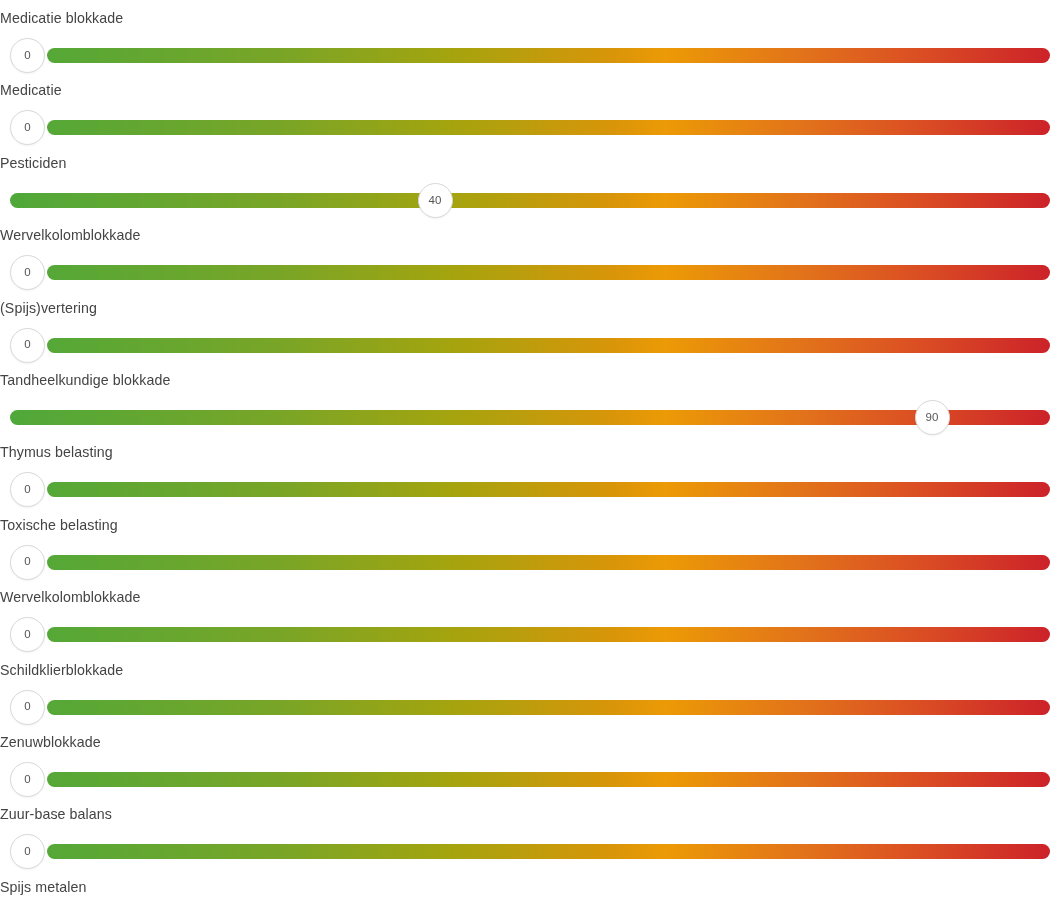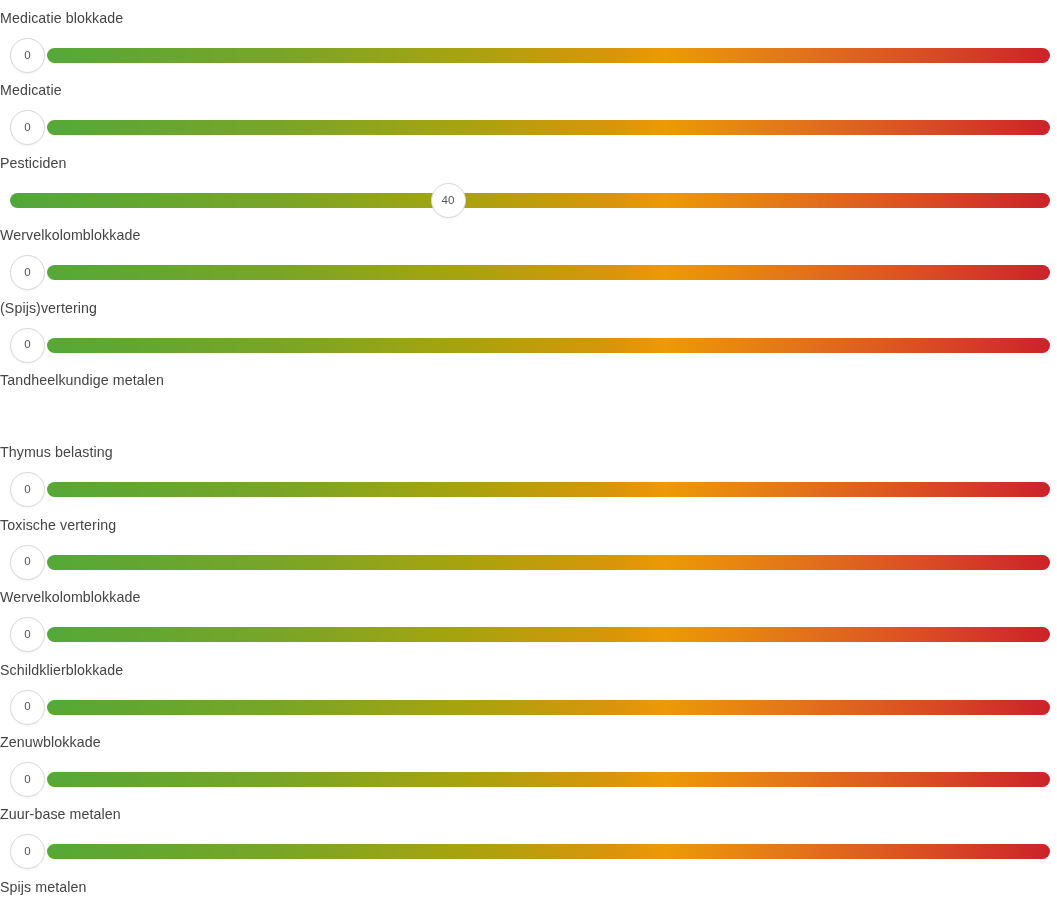--- a/index.html
+++ b/index.html
@@ -117,21 +117,21 @@
         <div class="slider-track" style="left: 46.5px; width: 1003.5px; background-size: 1040px 100%; background-position: -36.5px 0px;"></div>
         <div class="slider-handle" style="left: 27.5px;">
           <div class="slider-handle-value">0</div>
         </div>
       </div>
     </div>
     <div class="slider-row">
       <div class="slider-label">Pesticiden</div>
       <div class="slider-wrap">
         <div class="slider-track" style="left: 10px; width: 1040px; background-size: 1040px 100%; background-position: 0px 0px;"></div>
-        <div class="slider-handle" style="left: 448px; text-decoration: underline;">
+        <div class="slider-handle" style="left: 435px; text-decoration: underline;">
           <div class="slider-handle-value">40</div>
         </div>
       </div>
     </div>
     <div class="slider-row">
       <div class="slider-label">Wervelkolomblokkade</div>
       <div class="slider-wrap">
         <div class="slider-track" style="left: 46.5px; width: 1003.5px; background-size: 1040px 100%; background-position: -36.5px 0px;"></div>
         <div class="slider-handle" style="left: 27.5px;">
           <div class="slider-handle-value">0</div>
@@ -141,33 +141,39 @@
     <div class="slider-row">
       <div class="slider-label">(Spijs)vertering</div>
       <div class="slider-wrap">
         <div class="slider-track" style="left: 46.5px; width: 1003.5px; background-size: 1040px 100%; background-position: -36.5px 0px;"></div>
         <div class="slider-handle" style="left: 27.5px;">
           <div class="slider-handle-value">0</div>
         </div>
       </div>
     </div>
     <div class="slider-row">
-      <div class="slider-label">Tandheelkundige metalen</div>
+      <div class="slider-label">Tandheelkundige blokkade</div>
+      <div class="slider-wrap">
+        <div class="slider-track" style="left: 10px; width: 1040px; background-size: 1040px 100%; background-position: 0px 0px;"></div>
+        <div class="slider-handle" style="left: 932px;">
+          <div class="slider-handle-value">90</div>
+        </div>
+      </div>
     </div>
     <div class="slider-row">
       <div class="slider-label">Thymus belasting</div>
       <div class="slider-wrap">
         <div class="slider-track" style="left: 46.5px; width: 1003.5px; background-size: 1040px 100%; background-position: -36.5px 0px;"></div>
         <div class="slider-handle" style="left: 27.5px;">
           <div class="slider-handle-value">0</div>
         </div>
       </div>
     </div>
     <div class="slider-row">
-      <div class="slider-label">Toxische vertering</div>
+      <div class="slider-label">Toxische belasting</div>
       <div class="slider-wrap">
         <div class="slider-track" style="left: 46.5px; width: 1003.5px; background-size: 1040px 100%; background-position: -36.5px 0px;"></div>
         <div class="slider-handle" style="left: 27.5px;">
           <div class="slider-handle-value">0</div>
         </div>
       </div>
     </div>
     <div class="slider-row">
       <div class="slider-label">Wervelkolomblokkade</div>
       <div class="slider-wrap">
@@ -189,21 +195,21 @@
     <div class="slider-row">
       <div class="slider-label">Zenuwblokkade</div>
       <div class="slider-wrap">
         <div class="slider-track" style="left: 46.5px; width: 1003.5px; background-size: 1040px 100%; background-position: -36.5px 0px;"></div>
         <div class="slider-handle" style="left: 27.5px;">
           <div class="slider-handle-value">0</div>
         </div>
       </div>
     </div>
     <div class="slider-row">
-      <div class="slider-label">Zuur-base metalen</div>
+      <div class="slider-label">Zuur-base balans</div>
       <div class="slider-wrap">
         <div class="slider-track" style="left: 46.5px; width: 1003.5px; background-size: 1040px 100%; background-position: -36.5px 0px;"></div>
         <div class="slider-handle" style="left: 27.5px;">
           <div class="slider-handle-value">0</div>
         </div>
       </div>
     </div>
     <div class="slider-row">
       <div class="slider-label">Spijs metalen</div>
     </div>

